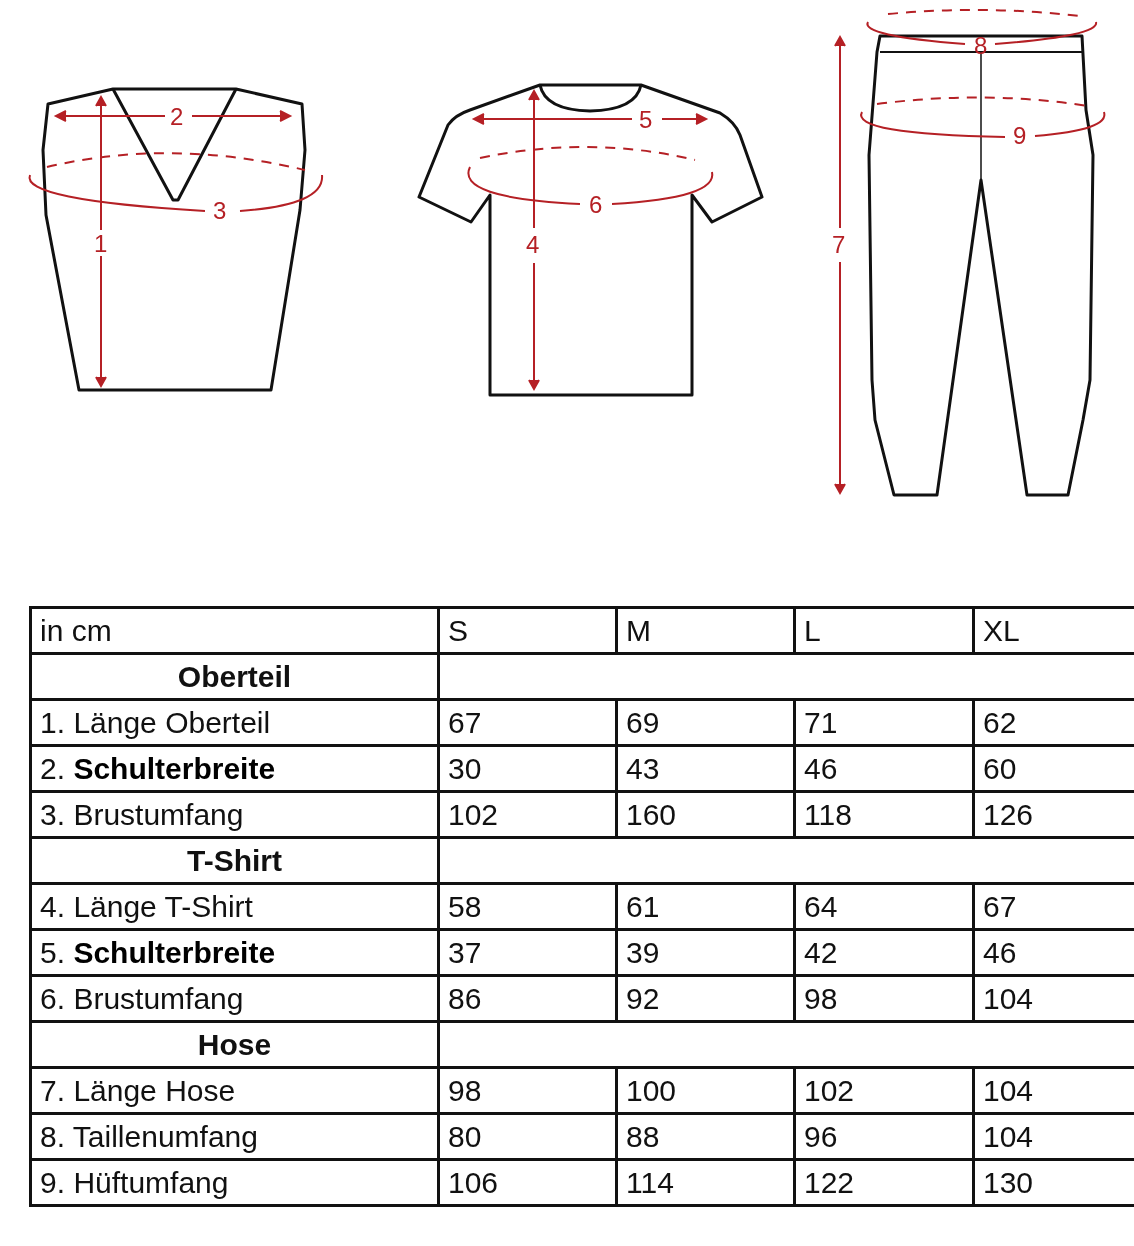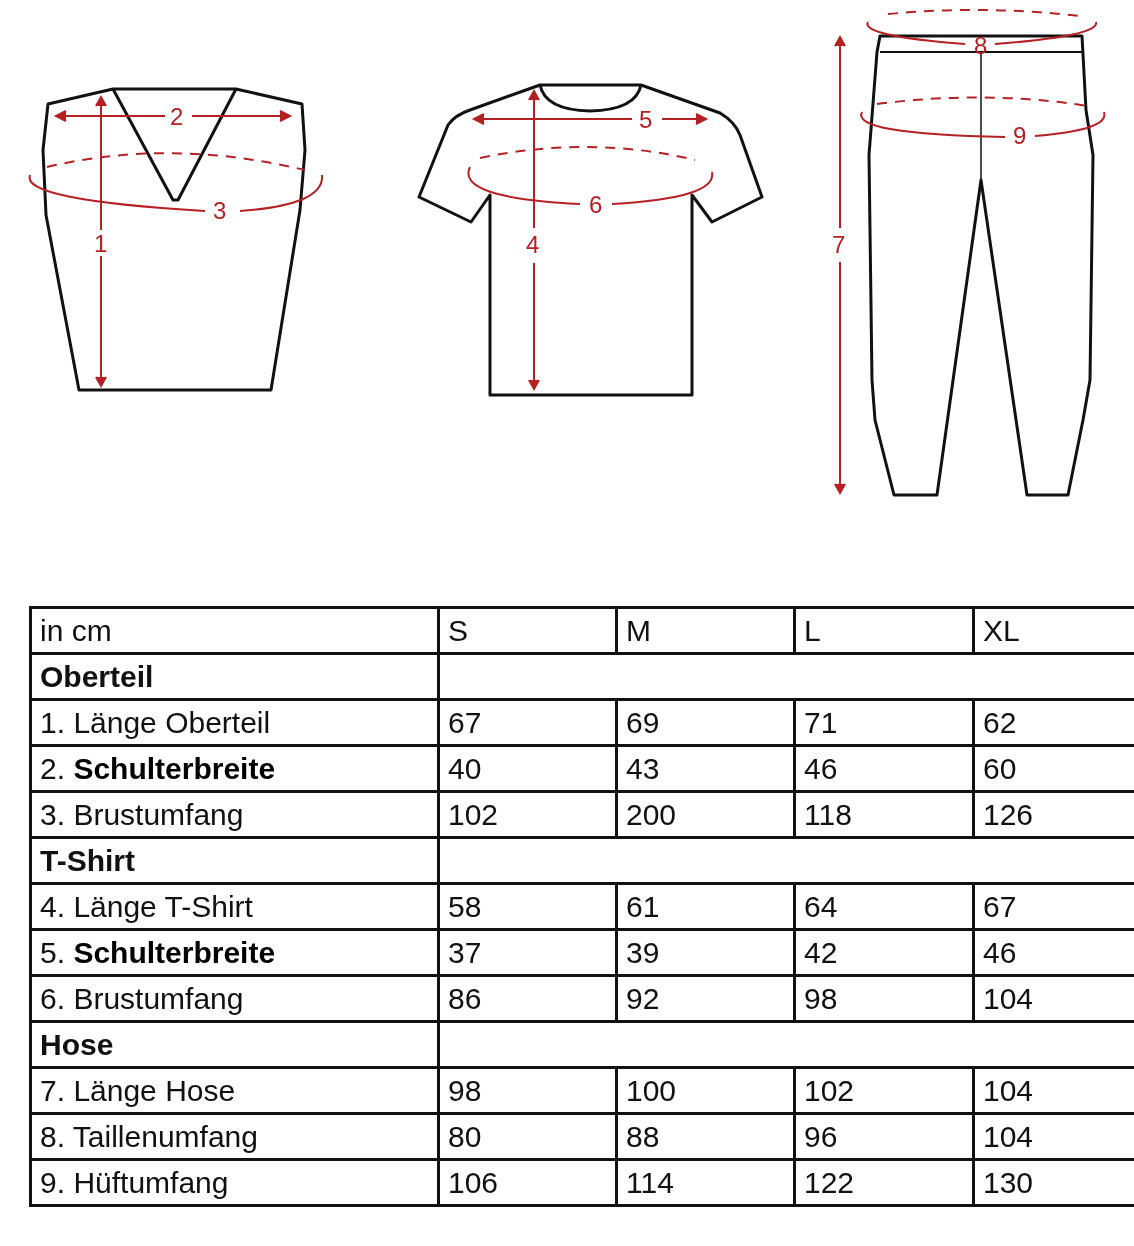--- a/index.html
+++ b/index.html
@@ -12,21 +12,21 @@
     border-collapse: collapse; table-layout: fixed;
     color: #111;
     margin-left: 24px;
   }
   table.size-table td {
     border: 3px solid #111;
     height: 43px; padding: 0 8px; font-size: 30px; line-height: 43px;
     white-space: nowrap; overflow: hidden;
   }
   td.head { font-weight: normal; text-align: left; }
-  td.section { font-weight: bold; font-size: 30px; }
+  td.section { font-weight: bold; font-size: 30px; text-align: center; }
   td.num { }
   .bold-part { font-weight: normal; }
   .bold-part.b { font-weight: bold; color: #000; }
 </style>
 </head>
 <body>
 
 <div class="diagram">
   <svg width="1134" height="520" viewBox="0 0 1134 520">
 
@@ -118,29 +118,29 @@
     </tr>
     <tr>
       <td><span>1.</span> <span>Länge Oberteil</span></td>
       <td class="num">67</td>
       <td class="num">69</td>
       <td class="num">71</td>
       <td class="num">62</td>
     </tr>
     <tr>
       <td><span>2.</span> <span class="bold-part b">Schulterbreite</span></td>
-      <td class="num">40</td>
+      <td class="num">30</td>
       <td class="num">43</td>
       <td class="num">46</td>
       <td class="num">60</td>
     </tr>
     <tr>
       <td><span>3.</span> <span>Brustumfang</span></td>
       <td class="num">102</td>
-      <td class="num">200</td>
+      <td class="num">160</td>
       <td class="num">118</td>
       <td class="num">126</td>
     </tr>
 
     <tr>
       <td class="section">T-Shirt</td>
       <td colspan="4"></td>
     </tr>
     <tr>
       <td><span>4.</span> <span>Länge T-Shirt</span></td>

